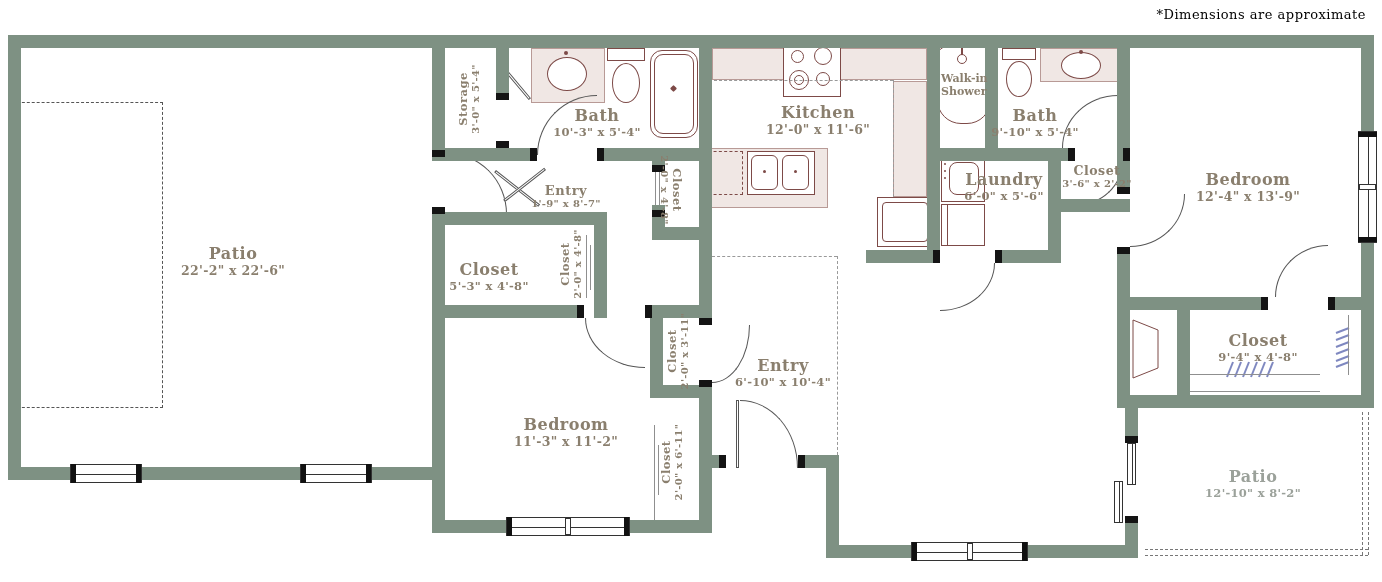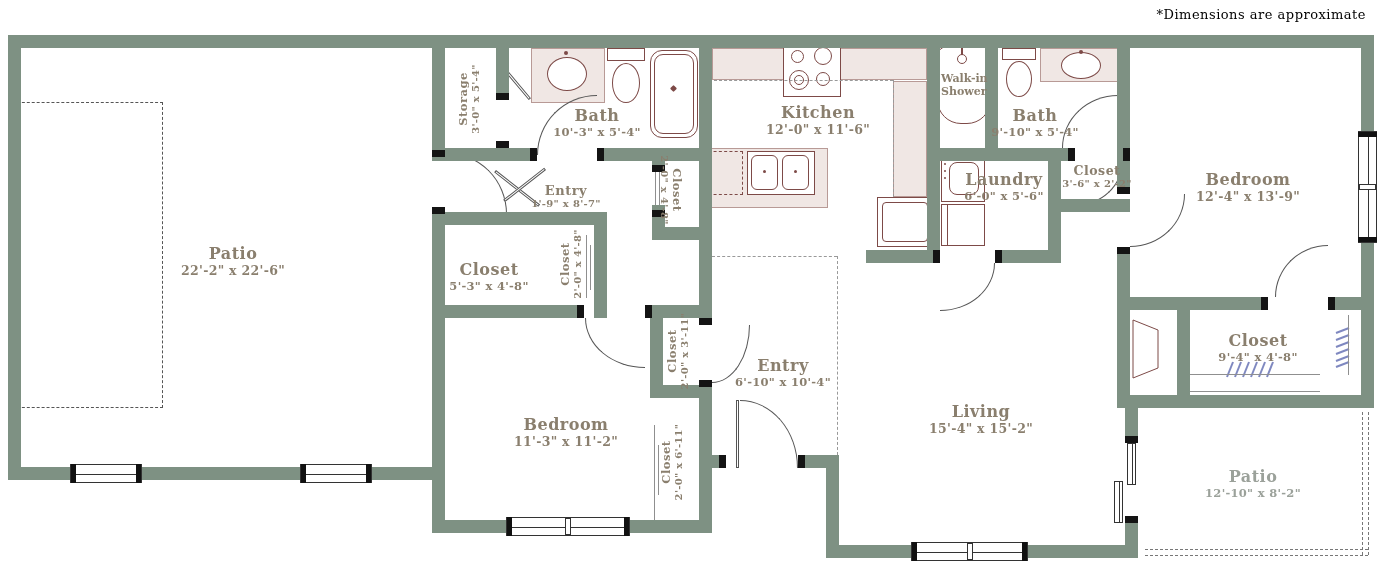--- a/index.html
+++ b/index.html
@@ -323,21 +323,17 @@
     <div class="rdims">9'-4" x 4'-8"</div>
   </div>
   <div class="room-label lg" style="left:566px;top:432px">
     <div class="rname">Bedroom</div>
     <div class="rdims">11'-3" x 11'-2"</div>
   </div>
   <div class="room-label sm vccw" style="left:671px;top:462px">
     <div class="rname">Closet</div>
     <div class="rdims">2'-0" x 6'-11"</div>
   </div>
-  <div class="room-label lg" style="left:981px;top:419px">
-    <div class="rname">Living</div>
-    <div class="rdims">15'-4" x 15'-2"</div>
-  </div>
   <div class="room-label lt" style="left:1253px;top:483px">
     <div class="rname">Patio</div>
     <div class="rdims">12'-10" x 8'-2"</div>
   </div>
 </div>
 
 </body></html>

